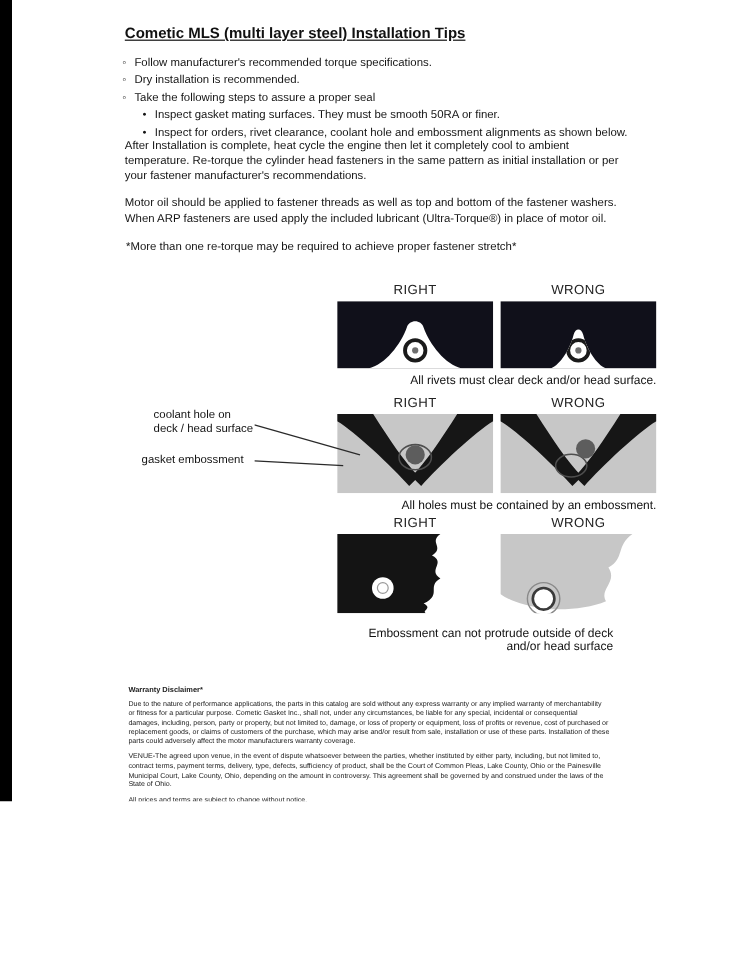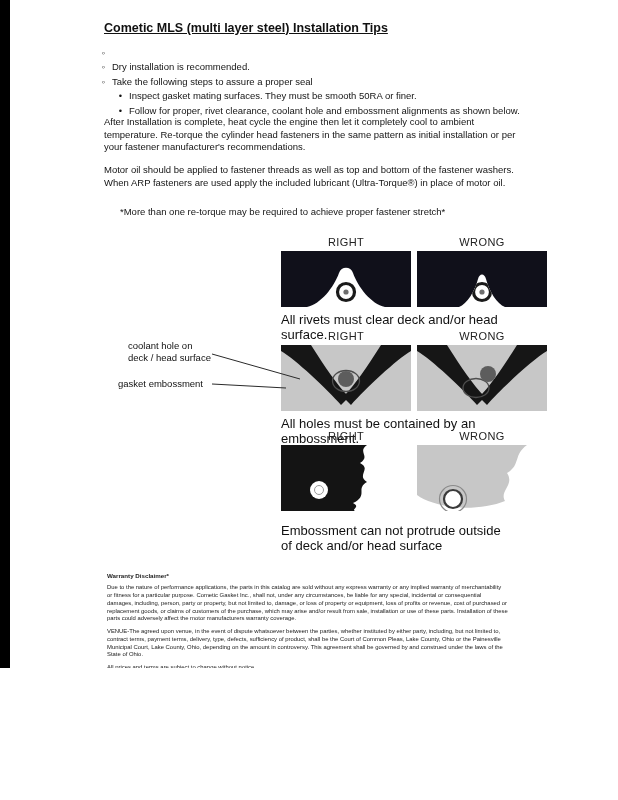--- a/index.html
+++ b/index.html
@@ -16,28 +16,28 @@
   }
 
   .bullets{position:absolute;left:100px;top:47px;font-size:9.5px;line-height:1.25;}
   .brow{display:flex;gap:5px;margin-bottom:2.5px;align-items:flex-start;}
   .brow.sub{margin-left:17px;}
   .mk{width:7px;flex:0 0 7px;text-align:center;}
 
   .diesel{position:absolute;left:104px;top:116px;width:424px;font-size:9.5px;line-height:1.34;}
   .diesel-heading{font-size:11px;font-weight:bold;margin:0 0 9px 0;}
   .diesel p{margin:0 0 10px 0;}
-  .diesel .note{margin:16px;}
+  .diesel .note{margin:1px;}
 
   .drow{position:absolute;left:236px;width:266px;padding-left:45px;}
   .dg-headers{display:flex;gap:6px;margin-bottom:3px;}
   .dg-headers span{flex:0 0 130px;text-align:center;font-size:11px;letter-spacing:.4px;color:#222;}
   .dg-panels{display:flex;gap:6px;}
   .dg-panels svg{display:block;}
-  .dg-caption{margin-top:5px;font-size:13px;color:#111;}
+  .dg-caption{margin-top:5px;font-size:10px;color:#111;text-align:right;}
   .cap-narrow{width:230px;margin-top:12px;}
 
   .side-label{position:absolute;font-size:9.5px;text-align:left;color:#111;}
   .prelines{white-space:pre-line;line-height:1.25;}
   .pointer-overlay{position:absolute;left:212px;top:348px;pointer-events:none;}
 
   .legal{position:absolute;left:107px;top:572px;width:401px;font-size:5.9px;line-height:1.32;color:#222;}
   .legal-heading{font-weight:bold;font-size:6.2px;margin:0 0 4px 0;}
   .legal p{margin:0 0 5px 0;}
   .legal p.tight{margin:0;}
@@ -48,36 +48,37 @@
 <body>
 
 <div class="page">
   <div class="spine"></div>
 
   <h1 class="title">Cometic MLS (multi layer steel) Installation Tips</h1>
 
   <div class="bullets">
     <div class="brow">
       <span class="mk">◦</span>
+      <span>Follow manufacturer's recommended torque specifications.</span>
     </div>
     <div class="brow">
       <span class="mk">◦</span>
       <span>Dry installation is recommended.</span>
     </div>
     <div class="brow">
       <span class="mk">◦</span>
       <span>Take the following steps to assure a proper seal</span>
     </div>
     <div class="brow sub">
       <span class="mk">•</span>
       <span>Inspect gasket mating surfaces.  They must be smooth 50RA or finer.</span>
     </div>
     <div class="brow sub">
       <span class="mk">•</span>
-      <span>Follow for proper, rivet clearance, coolant hole and embossment alignments as shown below.</span>
+      <span>Inspect for orders, rivet clearance, coolant hole and embossment alignments as shown below.</span>
     </div>
   </div>
 
   <div class="diesel">
     <p>After Installation is complete, heat cycle the engine then let it completely cool to ambient temperature. Re-torque the cylinder head fasteners in the same pattern as initial installation or per your fastener manufacturer's recommendations.</p>
     <p>Motor oil should be applied to fastener threads as well as top and bottom of the fastener washers. When ARP fasteners are used apply the included lubricant (Ultra-Torque®) in place of motor oil.</p>
     <p class="note">*More than one re-torque may be required to achieve proper fastener stretch*</p>
   </div>
 
   <div class="drow" style="top:236px;">

